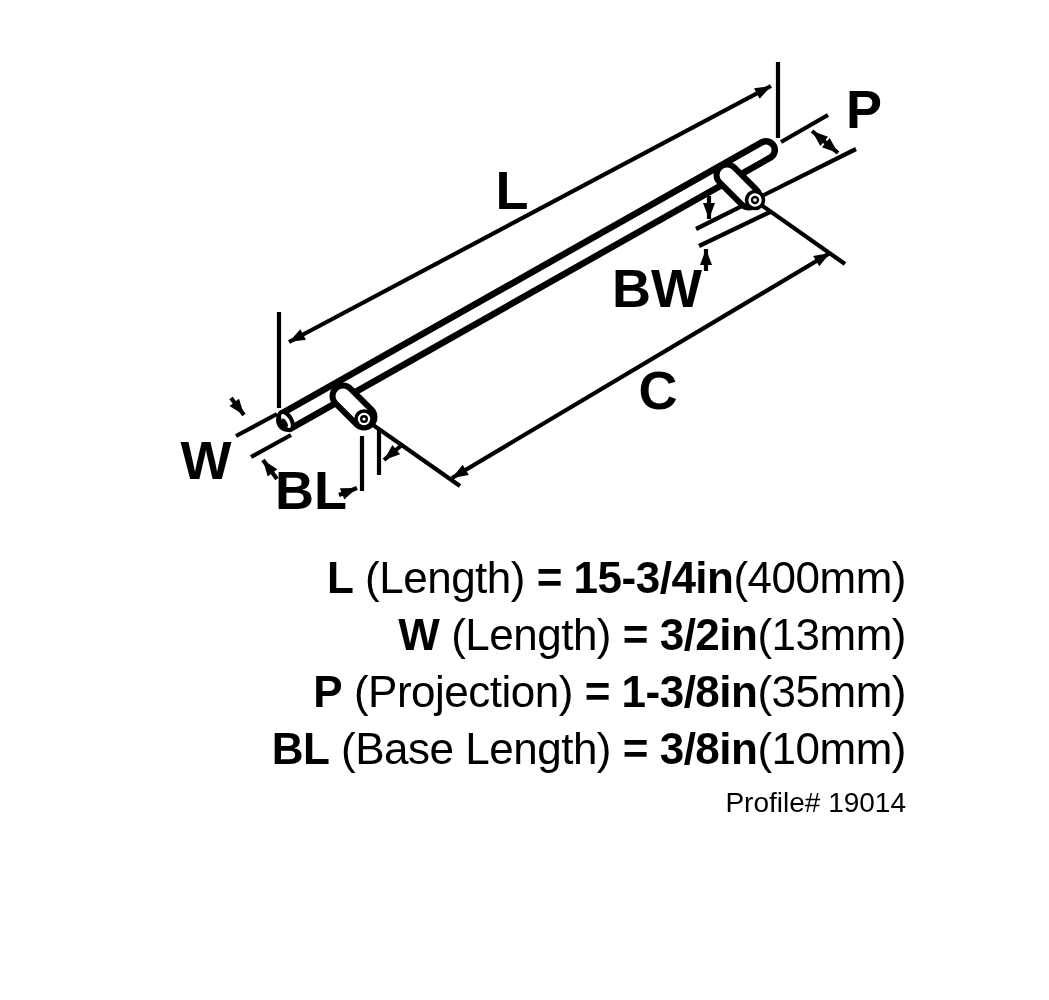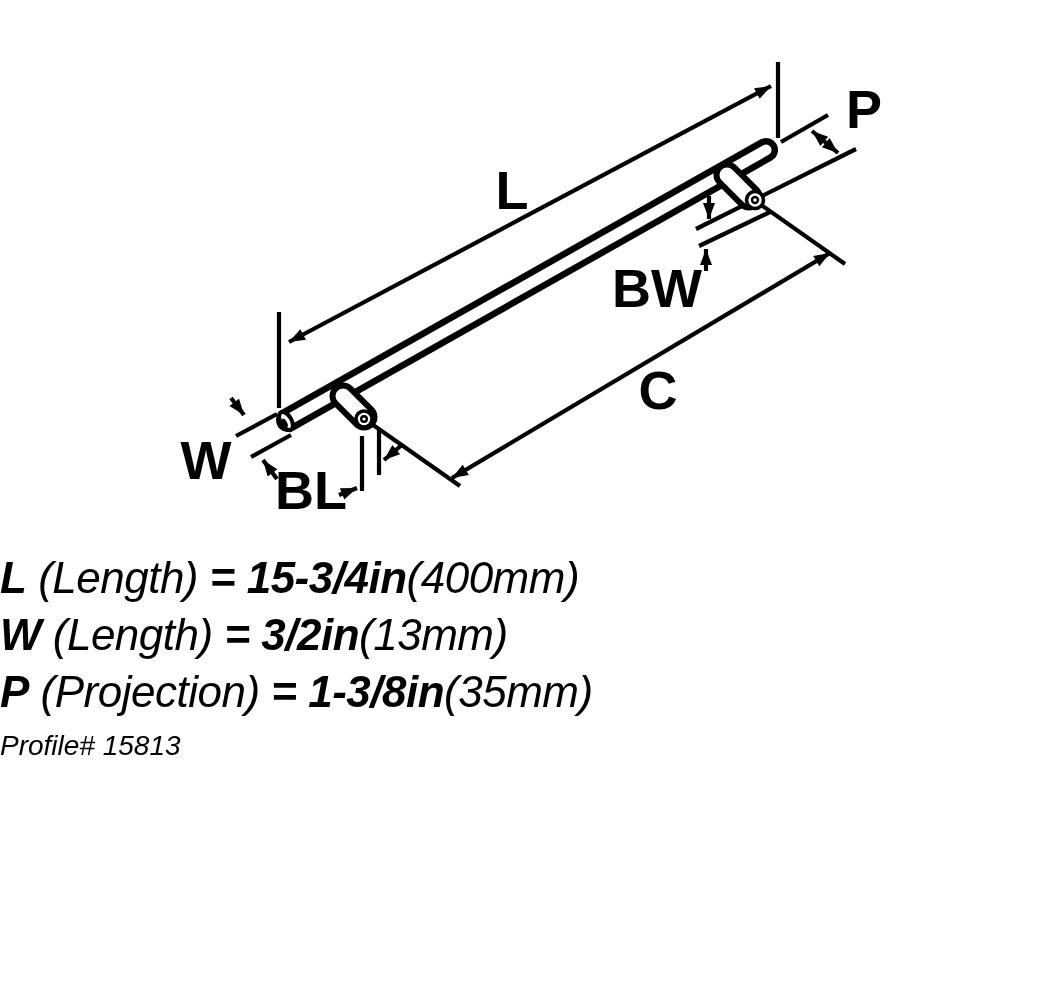--- a/index.html
+++ b/index.html
@@ -14,22 +14,21 @@
   .diagram-svg{position:absolute;top:0;left:0;}
   .diagram-svg text{
     font-family:"Liberation Sans",sans-serif;
     font-weight:700;
     font-size:54px;
     fill:#000;
     text-anchor:middle;
   }
   .specs{
     position:absolute;top:549px;left:0;width:906px;
-    text-align:left;
-    font-style:italic;
+    text-align:right;
   }
   .spec-row{
     font-size:44px;
     line-height:57px;
     letter-spacing:-0.5px;
     white-space:nowrap;
   }
   .b{font-weight:700;}
   .r{font-weight:400;}
   .profile{
@@ -129,16 +128,21 @@
     <div class="spec-row">
       <span class="b">W</span>
       <span class="r">(Length)</span>
       <span class="b">= 3/2in</span><span class="r">(13mm)</span>
     </div>
     <div class="spec-row">
       <span class="b">P</span>
       <span class="r">(Projection)</span>
       <span class="b">= 1-3/8in</span><span class="r">(35mm)</span>
     </div>
-    <div class="profile">Profile# 15813</div>
+    <div class="spec-row">
+      <span class="b">BL</span>
+      <span class="r">(Base Length)</span>
+      <span class="b">= 3/8in</span><span class="r">(10mm)</span>
+    </div>
+    <div class="profile">Profile# 19014</div>
   </div>
 
 </div>
 
 </body></html>

